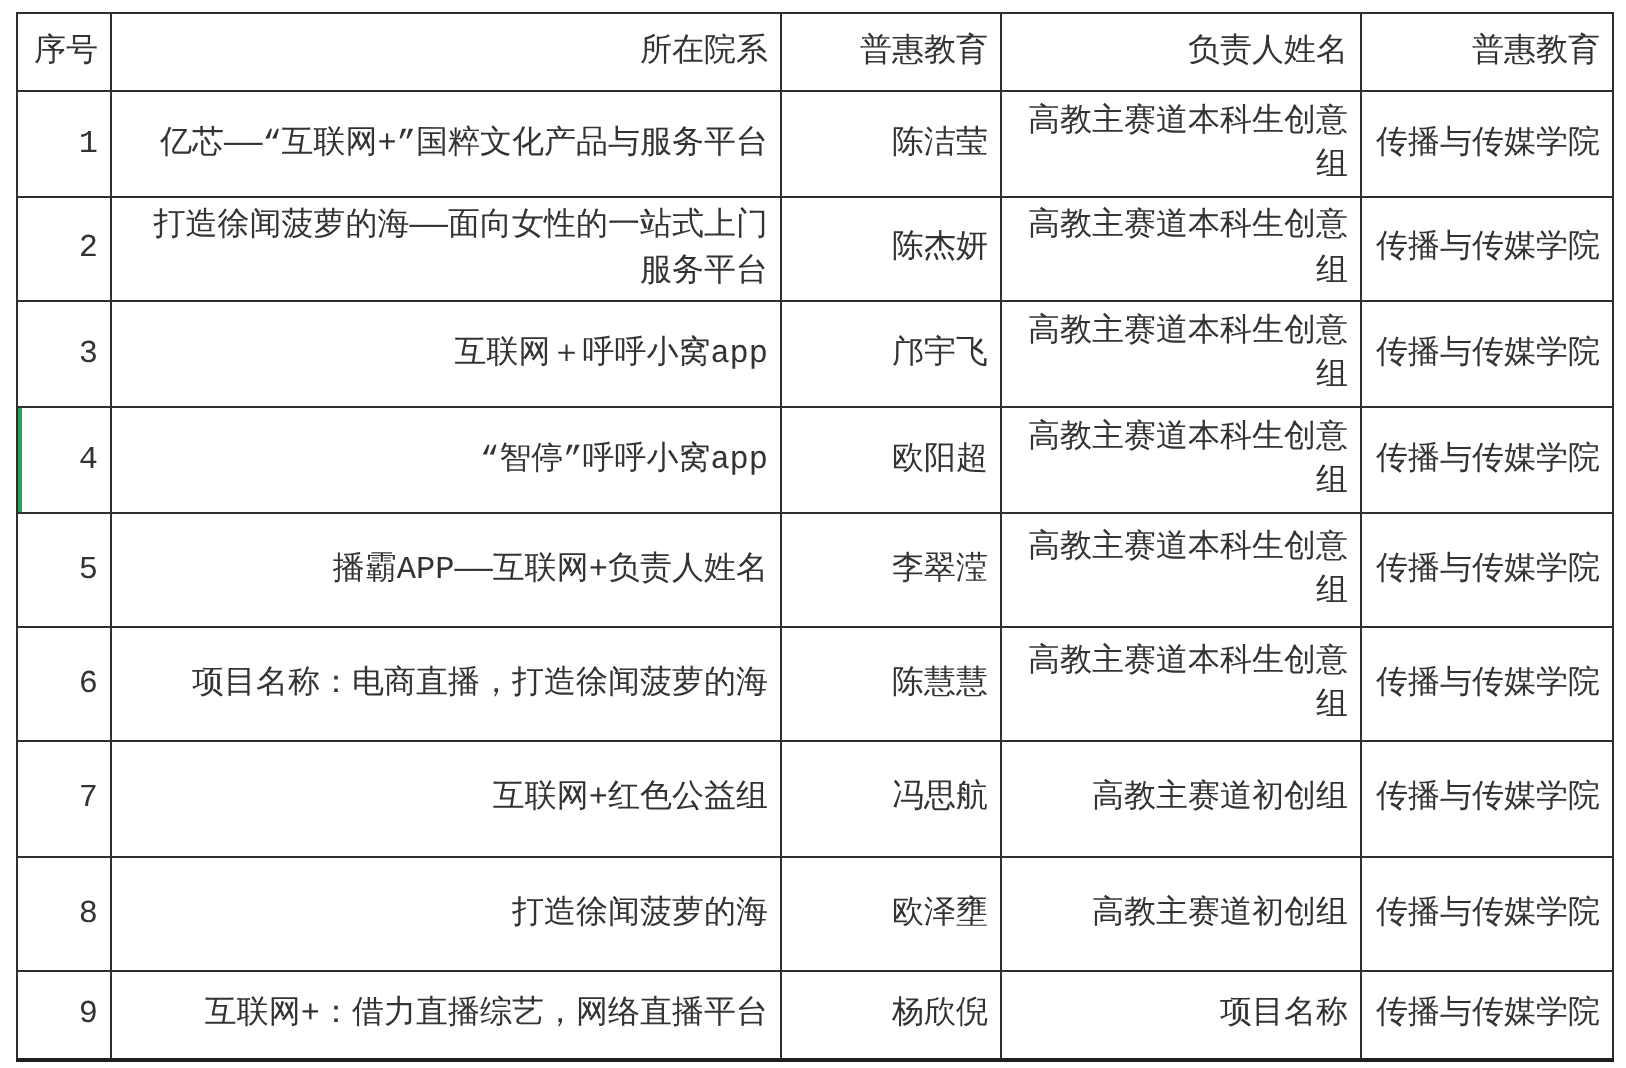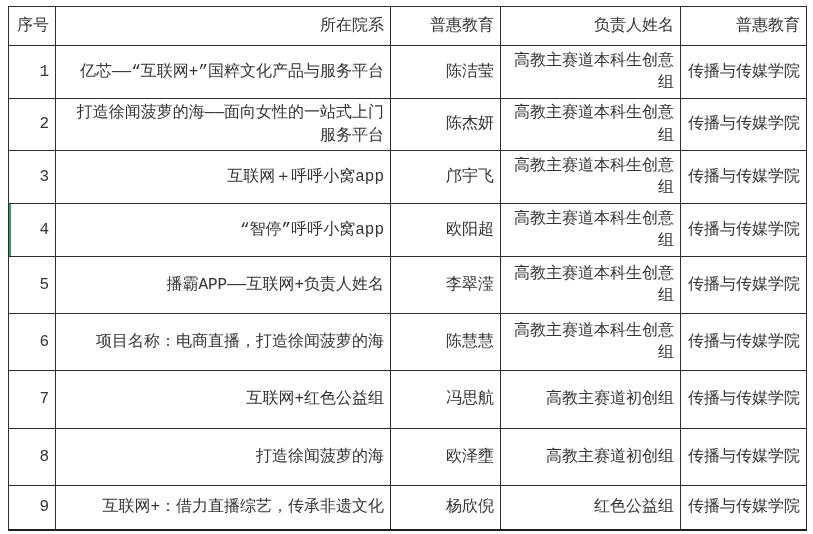--- a/index.html
+++ b/index.html
@@ -133,20 +133,20 @@
       </tr>
       <tr class="r8">
         <td>8</td>
         <td>打造徐闻菠萝的海</td>
         <td>欧泽壅</td>
         <td>高教主赛道初创组</td>
         <td>传播与传媒学院</td>
       </tr>
       <tr class="r9">
         <td>9</td>
-        <td>互联网+：借力直播综艺，传承非遗文化</td>
+        <td>互联网+：借力直播综艺，网络直播平台</td>
         <td>杨欣倪</td>
-        <td>红色公益组</td>
+        <td>项目名称</td>
         <td>传播与传媒学院</td>
       </tr>
     </tbody>
   </table>
 </div>
 
 </body></html>

